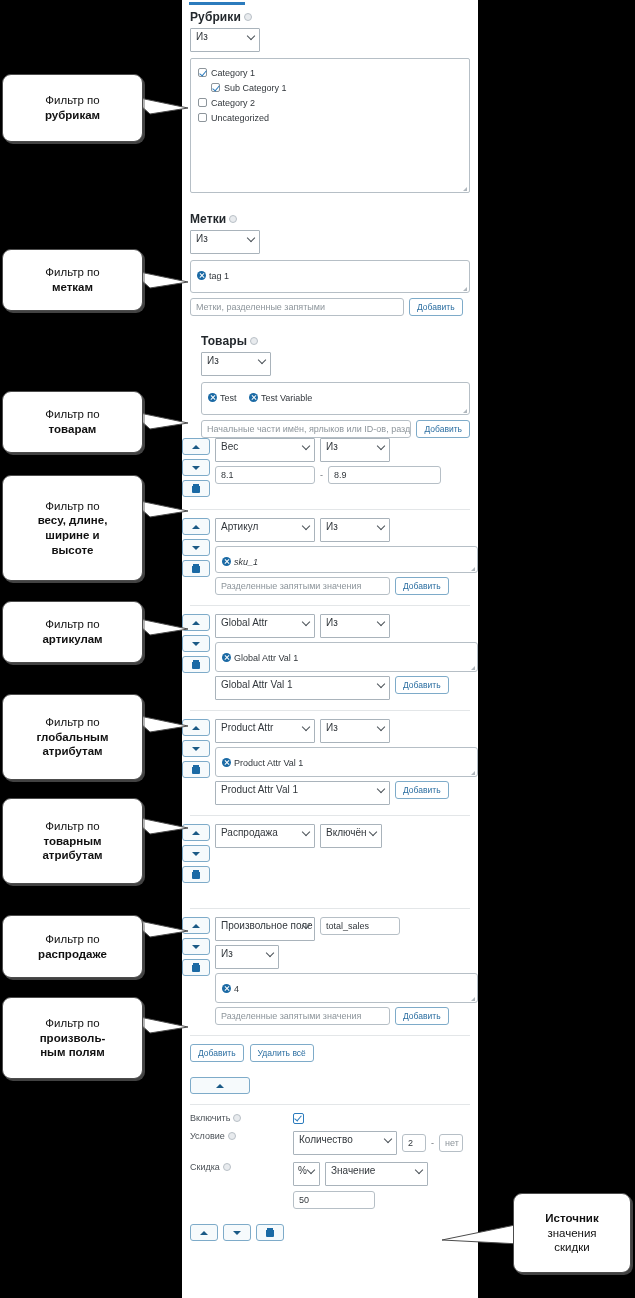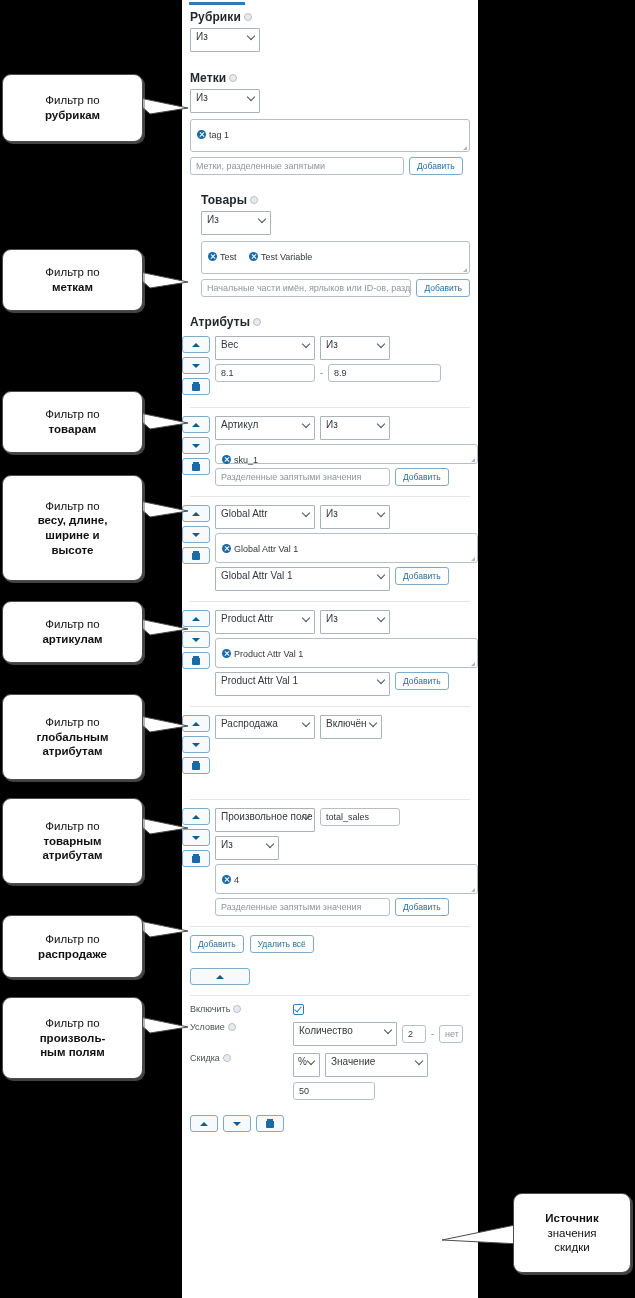--- a/index.html
+++ b/index.html
@@ -164,20 +164,38 @@
   <div id="panel-inner">
 
     <div class="tab-underline"></div>
 
     <div class="section" style="padding-top:10px;">
       <div class="field-label">
         <span>Рубрики</span>
         <span class="help-icon"></span>
       </div>
       <div class="sel" style="width:70px;">Из</div>
+      <div class="listbox" style="margin-top:6px;">
+        <div class="li">
+          <span class="cb on"></span>
+          <span>Category 1</span>
+        </div>
+        <div class="li indent">
+          <span class="cb on"></span>
+          <span>Sub Category 1</span>
+        </div>
+        <div class="li">
+          <span class="cb"></span>
+          <span>Category 2</span>
+        </div>
+        <div class="li">
+          <span class="cb"></span>
+          <span>Uncategorized</span>
+        </div>
+      </div>
     </div>
 
     <div class="section" style="padding-top:19px;">
       <div class="field-label">
         <span>Метки</span>
         <span class="help-icon"></span>
       </div>
       <div class="sel" style="width:70px;">Из</div>
       <div class="tagbox" style="margin-top:6px;height:33px;">
         <span class="tag">
@@ -206,26 +224,20 @@
           <span class="xico"></span>
           <span>Test Variable</span>
         </span>
       </div>
       <div class="row" style="margin-top:5px;">
         <div class="txt ph" style="width:214px;">Начальные части имён, ярлыков или ID-ов, разд</div>
         <div class="btn">Добавить</div>
       </div>
     </div>
 
-    <div class="section" style="padding-top:18px;padding-bottom:3px;">
-      <div class="field-label">
-        <span>Атрибуты</span>
-        <span class="help-icon"></span>
-      </div>
-    </div>
 
     <div class="attr-block">
       <div class="attr-btns">
         <div class="sqbtn">
             <span class="caret-up"></span>
           </div>
         <div class="sqbtn">
             <span class="caret-dn"></span>
           </div>
         <div class="sqbtn">
@@ -256,21 +268,21 @@
           </div>
         <div class="sqbtn">
             <span class="trash"></span>
           </div>
       </div>
       <div class="attr-body">
         <div class="row">
           <div class="sel" style="width:100px;">Артикул</div>
           <div class="sel" style="width:70px;">Из</div>
         </div>
-        <div class="tagbox" style="height:20px;margin-left:0;">
+        <div class="tagbox" style="height:27px;margin-left:0;font-style:italic;">
           <span class="tag">
             <span class="xico"></span>
             <span>sku_1</span>
           </span>
         </div>
         <div class="row">
           <div class="txt ph" style="width:175px;">Разделенные запятыми значения</div>
           <div class="btn">Добавить</div>
         </div>
       </div>

